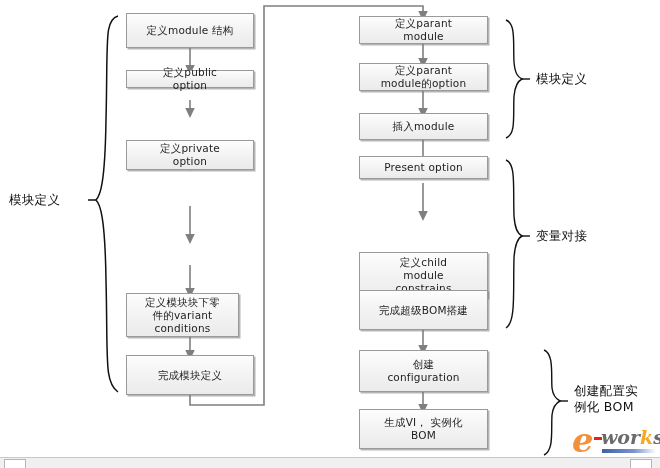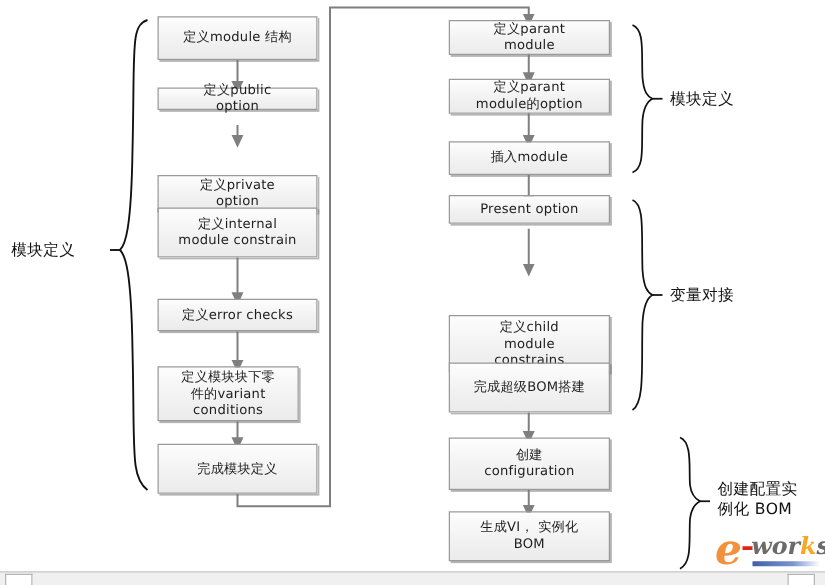--- a/index.html
+++ b/index.html
@@ -124,27 +124,20 @@
     <span>定义module 结构</span>
   </div>
   <div class="node" style="left:126px;top:70px;width:128px;height:18px;">
     <span>定义public
 option</span>
   </div>
   <div class="node" style="left:126px;top:113px;width:128px;height:30px;margin-top:27px;">
     <span>定义private
 option</span>
   </div>
-  <div class="node" style="left:126px;top:166px;width:128px;height:40px;">
-    <span>定义internal
-module constrain</span>
-  </div>
-  <div class="node" style="left:126px;top:239px;width:128px;height:26px;">
-    <span>定义error checks</span>
-  </div>
   <div class="node" style="left:126px;top:293px;width:113px;height:44px;">
     <span>定义模块块下零
 件的variant
 conditions</span>
   </div>
   <div class="node" style="left:126px;top:355px;width:128px;height:40px;">
     <span>完成模块定义</span>
   </div>
 
   <div class="grp-label" style="left:9px;top:192px;">模块定义</div>

